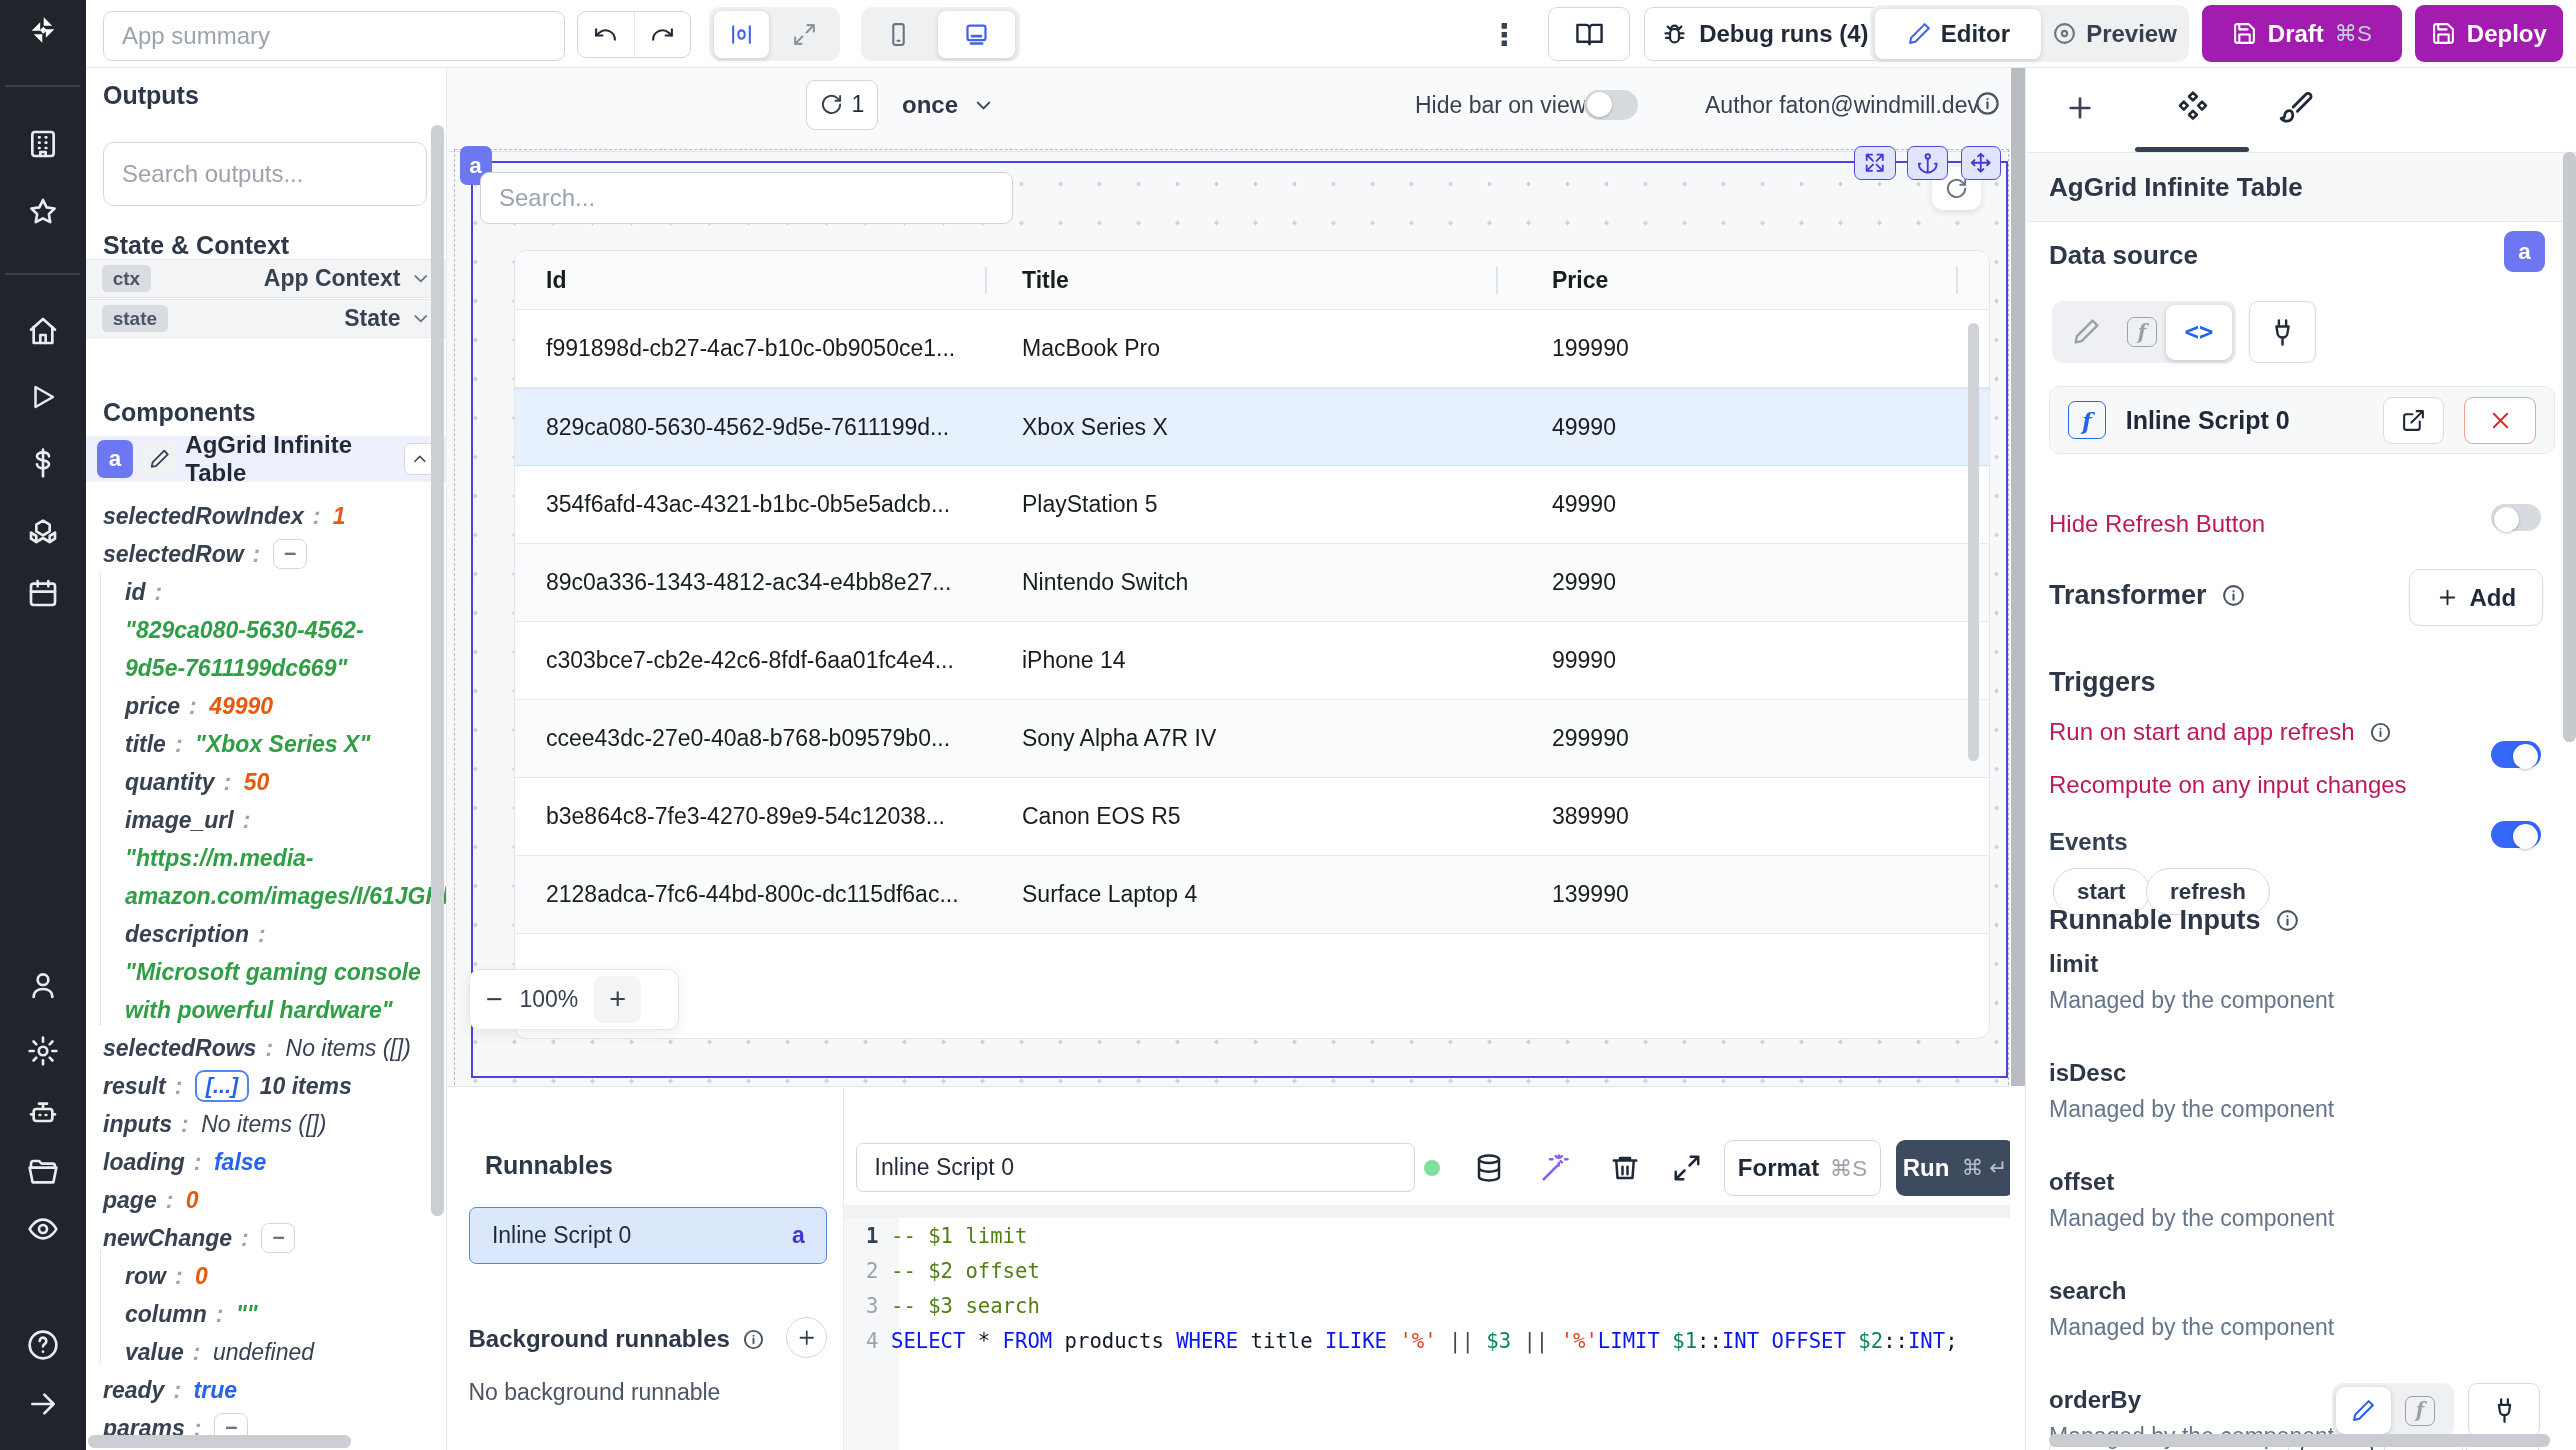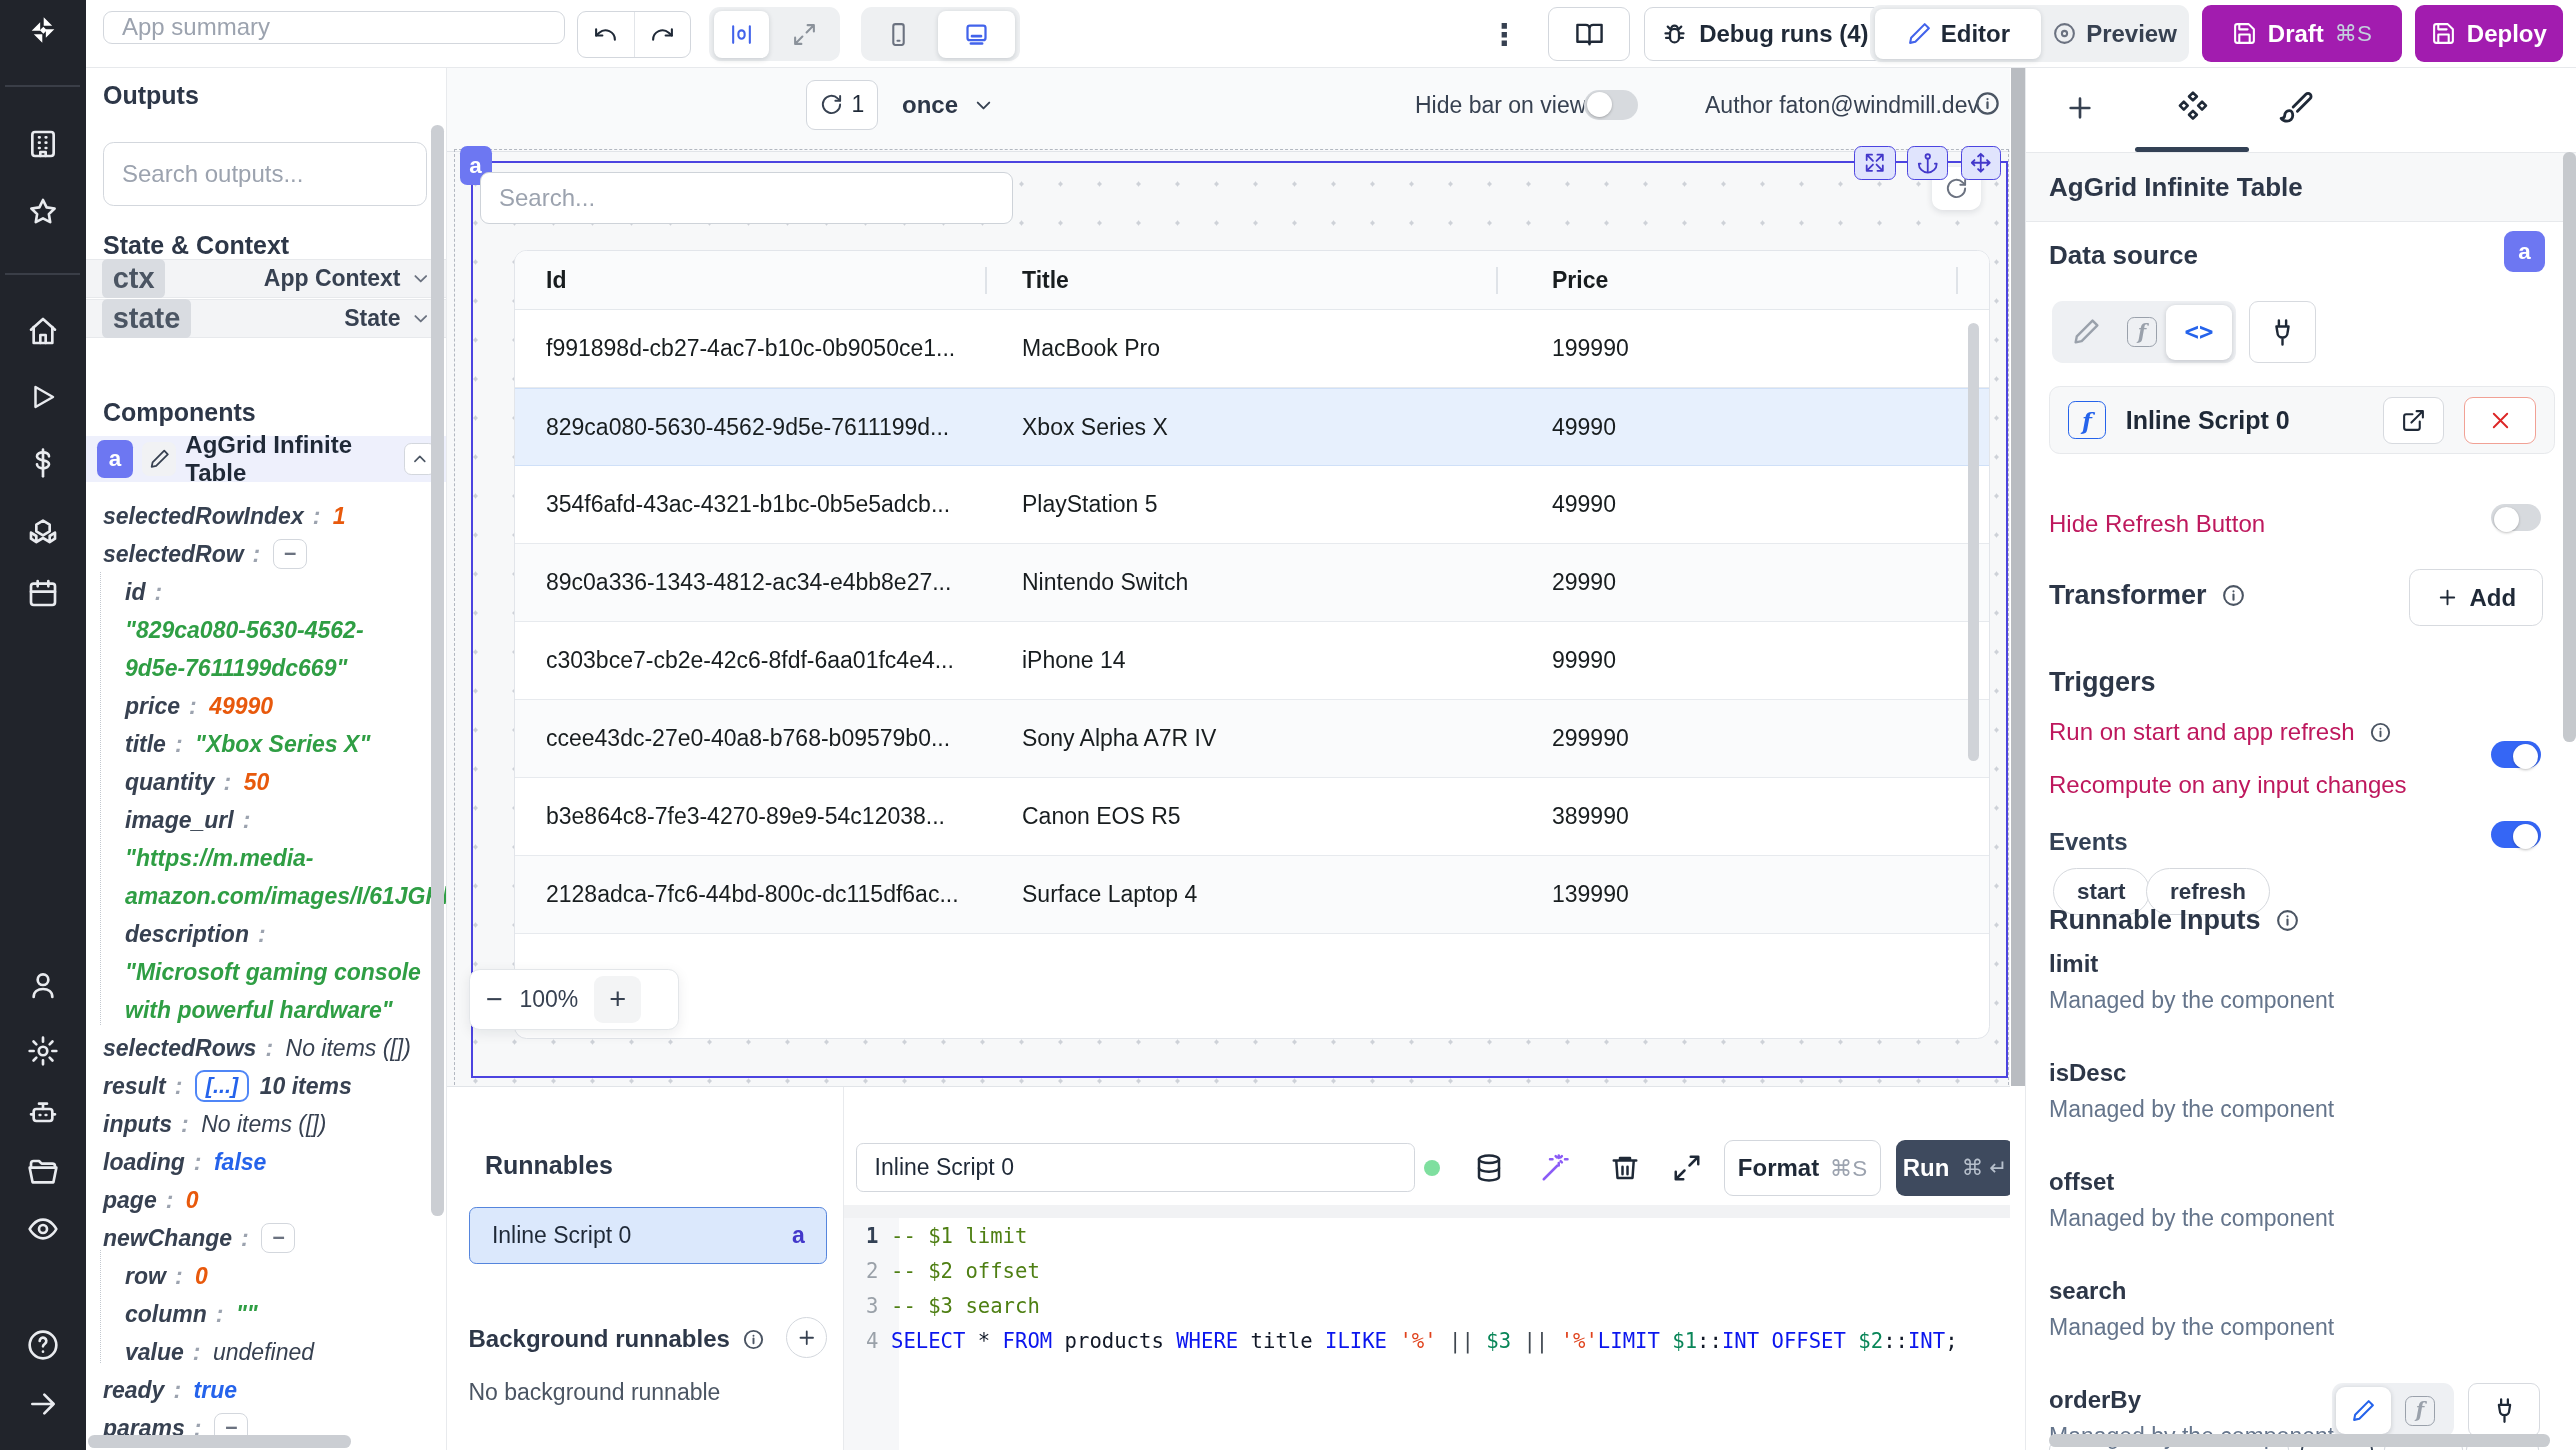--- a/index.html
+++ b/index.html
@@ -23,21 +23,21 @@
   .seg{background:#eef0f2;border-radius:10.7px;}
   .seg-active{background:#fff;border-radius:8px;box-shadow:0 1.8px 5.4px rgba(16,24,40,.15);display:flex;align-items:center;justify-content:center;gap:9px;}
   .seg-idle{display:flex;align-items:center;justify-content:center;gap:9px;color:#4b5563;}
   .btn-slate{background:#a21caf;border-radius:9px;color:#fff;display:flex;align-items:center;justify-content:center;gap:10.7px;font-size:24px;font-weight:700;}
   .kbd-lite{color:#c3cfdd;font-weight:400;font-size:22.4px;}
 
   
   #lpanel{left:86px;top:68px;width:361px;height:1383px;background:#fff;border-right:1.8px solid #e8eaed;overflow:hidden;}
   .h1{font-size:25px;font-weight:700;color:#2d3748;}
   .ctxrow{left:0;width:361px;height:39px;background:#f3f4f6;border-top:0.9px solid #e7e9ec;border-bottom:0.9px solid #e7e9ec;display:flex;align-items:center;padding:0 16px;}
-  .ctxbadge{background:#d9dce1;color:#4b5563;font-weight:700;font-size:29px;border-radius:5.4px;padding:2.7px 10.7px;}
+  .ctxbadge{background:#d9dce1;color:#4b5563;font-weight:700;font-size:19px;border-radius:5.4px;padding:2.7px 10.7px;}
   .ctxlabel{margin-left:auto;font-weight:700;font-size:23px;color:#374151;display:flex;align-items:center;gap:9px;}
   .comprow{left:0;width:361px;height:46px;background:#eef0fc;display:flex;align-items:center;padding:0 10.7px;gap:9px;}
   .abadge{background:#6d77f2;color:#fff;font-weight:700;display:flex;align-items:center;justify-content:center;border-radius:7.2px;}
   .tree{left:0;width:361px;}
   .tline{height:38px;display:flex;align-items:center;padding-left:17px;font-size:23px;white-space:nowrap;overflow:hidden;font-style:italic;}
   .tline.ind1{padding-left:39px;}
   .tline .k{font-weight:600;color:#374151;}
   .tline .k:empty + .colon{display:none;}
   .tline .colon{color:#9ca3af;font-weight:700;margin:0 12.5px 0 9px;}
   .tline .v{font-weight:600;color:#374151;}
@@ -202,21 +202,21 @@
         </svg>
       </div>
     <div class="a rail-ic" style="top:1387px;">
         <svg width="32" height="32" viewBox="0 0 24 24" class="ic">
           <path d="M4 12h16M13 5l7 7-7 7"></path>
         </svg>
       </div>
   </div>
 
   <div class="a" id="topbar">
-    <input class="a inp" style="left: 17px; top: 10.7px; width: 462px; height: 33px;" placeholder="App summary">
+    <input class="a inp" style="left: 17px; top: 10.7px; width: 462px; height: 50px;" placeholder="App summary">
     <div class="a" style="left:491px;top:10.7px;width:114px;height:47px;border:1.8px solid #d3d7dd;border-radius:9px;display:flex;">
       <div style="flex:1;display:flex;align-items:center;justify-content:center;border-right:1.8px solid #e2e5e9;color:#1f2937;">
           <svg width="25" height="25" viewBox="0 0 24 24" class="ic">
             <path d="M3 7v6h6"></path>
             <path d="M21 17a9 9 0 0 0-15-6.7L3 13"></path>
           </svg>
         </div>
       <div style="flex:1;display:flex;align-items:center;justify-content:center;color:#1f2937;">
           <svg width="25" height="25" viewBox="0 0 24 24" class="ic">
             <path d="M21 7v6h-6"></path>

